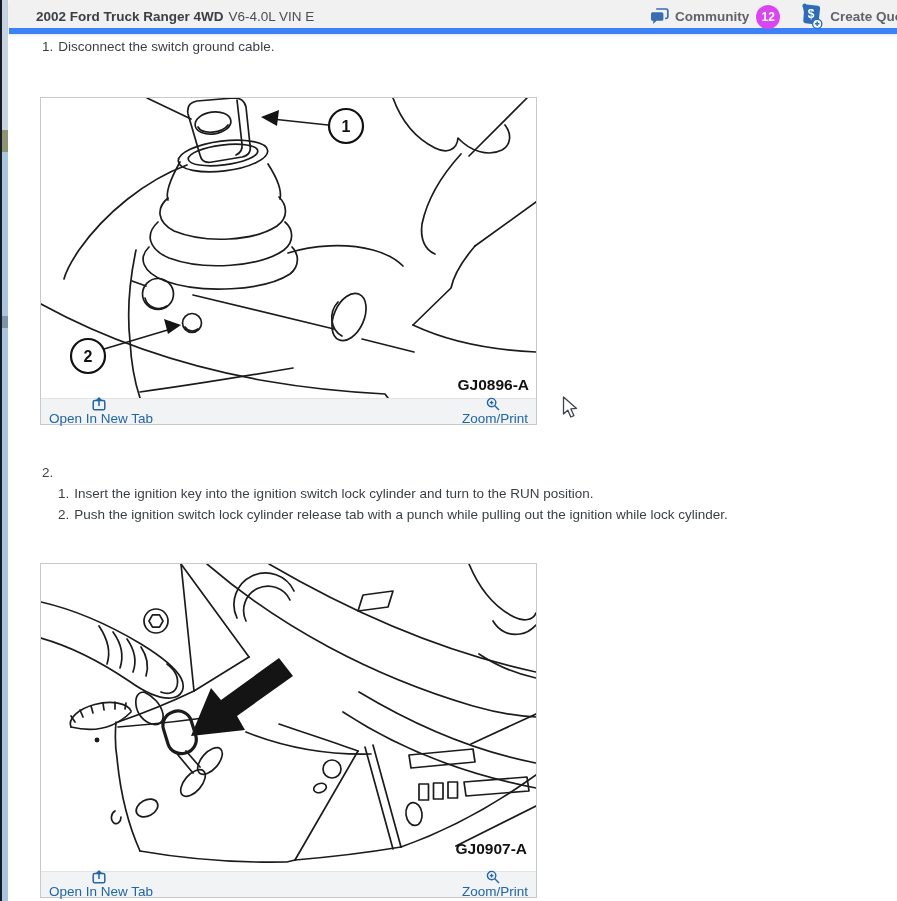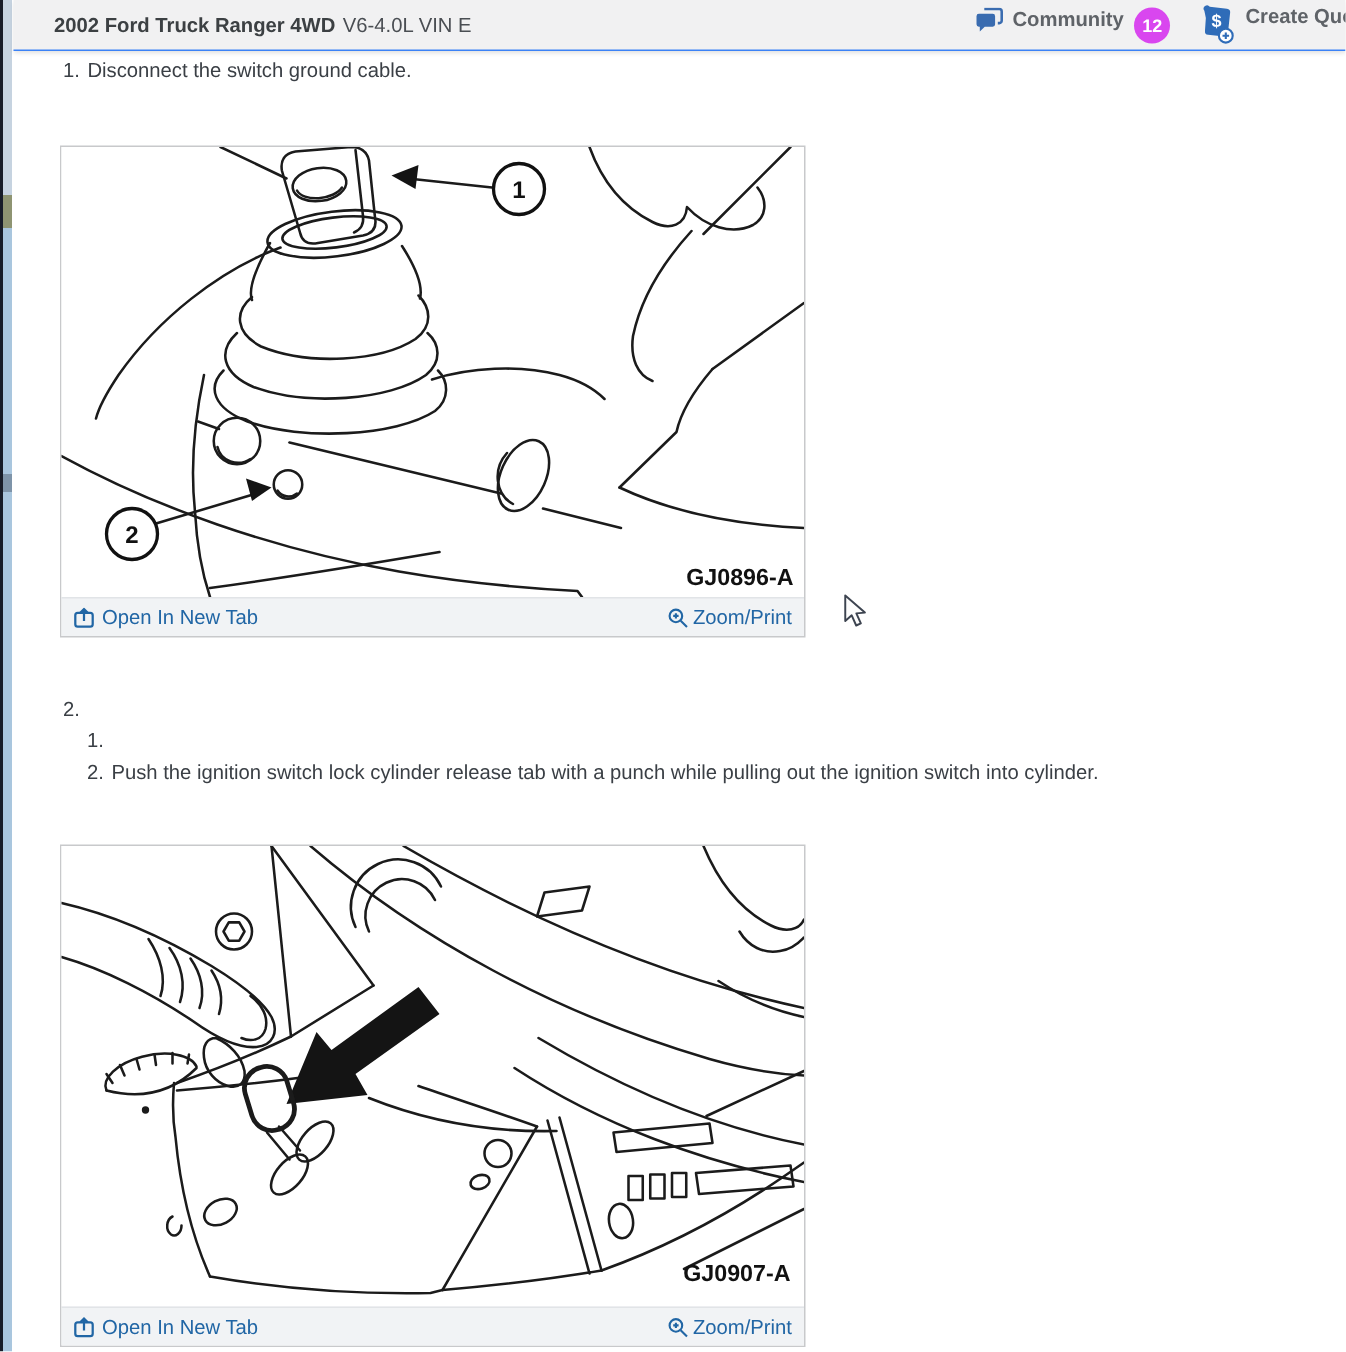--- a/index.html
+++ b/index.html
@@ -13,30 +13,30 @@
   .edge-strip { position:absolute; left:0; top:0; width:9px; height:901px; background:#fff; }
   .edge-dark { position:absolute; left:0; top:0; width:2px; height:901px; background:#171c28; }
   .edge-blue { position:absolute; left:2px; top:0; width:6px; height:901px; background:#a9c6de; }
   .edge-blue-top { position:absolute; left:2px; top:0; width:6px; height:130px; background:#c6d3e0; }
   .edge-olive { position:absolute; left:2px; top:130px; width:6px; height:22px; background:#8e9472; }
   .edge-smudge { position:absolute; left:2px; top:316px; width:6px; height:12px; background:#7e94a9; }
 
   
   .app-header {
     position:absolute; left:9px; top:0; width:888px; height:34px;
-    background:#f1f1f2; border-bottom:1px solid #3b82f6;
+    background:#f1f1f2; border-bottom:6px solid #3b82f6;
     box-shadow:0 1px 3px rgba(0,0,0,.12);
   }
   .hdr-title { position:absolute; left:27px; top:0; height:33px; line-height:33px;
     font-size:13.5px; color:#3c4043; white-space:nowrap; }
   .hdr-title .bold { font-weight:bold; }
   .hdr-title .reg { font-weight:normal; margin-left:5px; color:#4a4e53; }
   .hdr-right { position:absolute; left:641px; top:0; height:33px;
     display:flex; align-items:center; white-space:nowrap; }
-  .hdr-item { display:flex; align-items:flex-start; cursor:pointer; }
+  .hdr-item { display:flex; align-items:center; cursor:pointer; }
   .hdr-label { font-size:13.5px; font-weight:bold; color:#5f6368; margin-left:6px; }
   .badge { width:24px; height:24px; border-radius:50%; background:#d946ef; color:#fff;
     font-size:12px; font-weight:bold; display:flex; align-items:center; justify-content:center;
     margin-left:7px; }
   .gap { width:19px; }
 
   
   .step-row { display:flex; font-size:13.5px; color:#3a3f45; }
   .step-num { margin-right:5px; }
   .step1 { position:absolute; left:42px; top:39px; }
@@ -46,21 +46,21 @@
 
   
   .figure-card { position:absolute; left:40px; width:497px; border:1px solid #c8c9cb;
     background:#fff; }
   .figure-card.f1 { top:97px; }
   .figure-card.f2 { top:563px; }
   .figure-image { display:block; background:#fff; }
   .figure-footer { height:26px; background:#f1f3f5; border-top:1px solid #e1e4e7;
     display:flex; align-items:center; justify-content:space-between; padding:0 8px; }
   .fig-link { display:flex; align-items:center; color:#2166a5; font-size:13.5px;
-    cursor:pointer; }
+    cursor:pointer;flex-direction:column; }
   .fig-link svg { margin-right:5px; }
   .fig-link.right svg { margin-right:3px; }
 
   
   .draw { stroke:#1b1b1b; stroke-width:1.7; fill:none; stroke-linecap:round; stroke-linejoin:round; }
   .draw-thick { stroke:#1b1b1b; stroke-width:3.2; fill:none; stroke-linecap:round; stroke-linejoin:round; }
   .fillb { fill:#141414; stroke:none; }
   .callout-circle { fill:#fff; stroke:#111; stroke-width:2.2; }
   .callout-num { font-family:"Liberation Sans", sans-serif; font-size:16px; font-weight:bold; fill:#111; }
   .fig-code { font-family:"Liberation Sans", sans-serif; font-size:15.5px; font-weight:bold; fill:#111; }
@@ -186,24 +186,25 @@
     </span>
   </div>
 </div>
 
 <div class="step2-block">
   <div class="step-row">
     <span class="step-num">2.</span>
   </div>
   <div class="step-row substep">
     <span class="step-num">1.</span>
+    <span>Insert the ignition key into the ignition switch lock cylinder and turn to the RUN position.</span>
   </div>
   <div class="step-row substep">
     <span class="step-num">2.</span>
-    <span>Push the ignition switch lock cylinder release tab with a punch while pulling out the ignition switch into cylinder.</span>
+    <span>Push the ignition switch lock cylinder release tab with a punch while pulling out the ignition while lock cylinder.</span>
   </div>
 </div>
 
 <div class="figure-card f2">
   <svg class="figure-image" width="495" height="307" viewBox="0 0 495 307">
     <g class="draw">
 
       <path d="M0,38 C35,46 70,62 100,80 C118,91 134,103 140,114 C145,124 141,133 130,134 C118,135 102,127 88,117 C60,98 28,82 0,74"></path>
       <path d="M58,62 C66,74 70,88 66,100"></path>
       <path d="M72,68 C80,79 83,92 79,104"></path>

